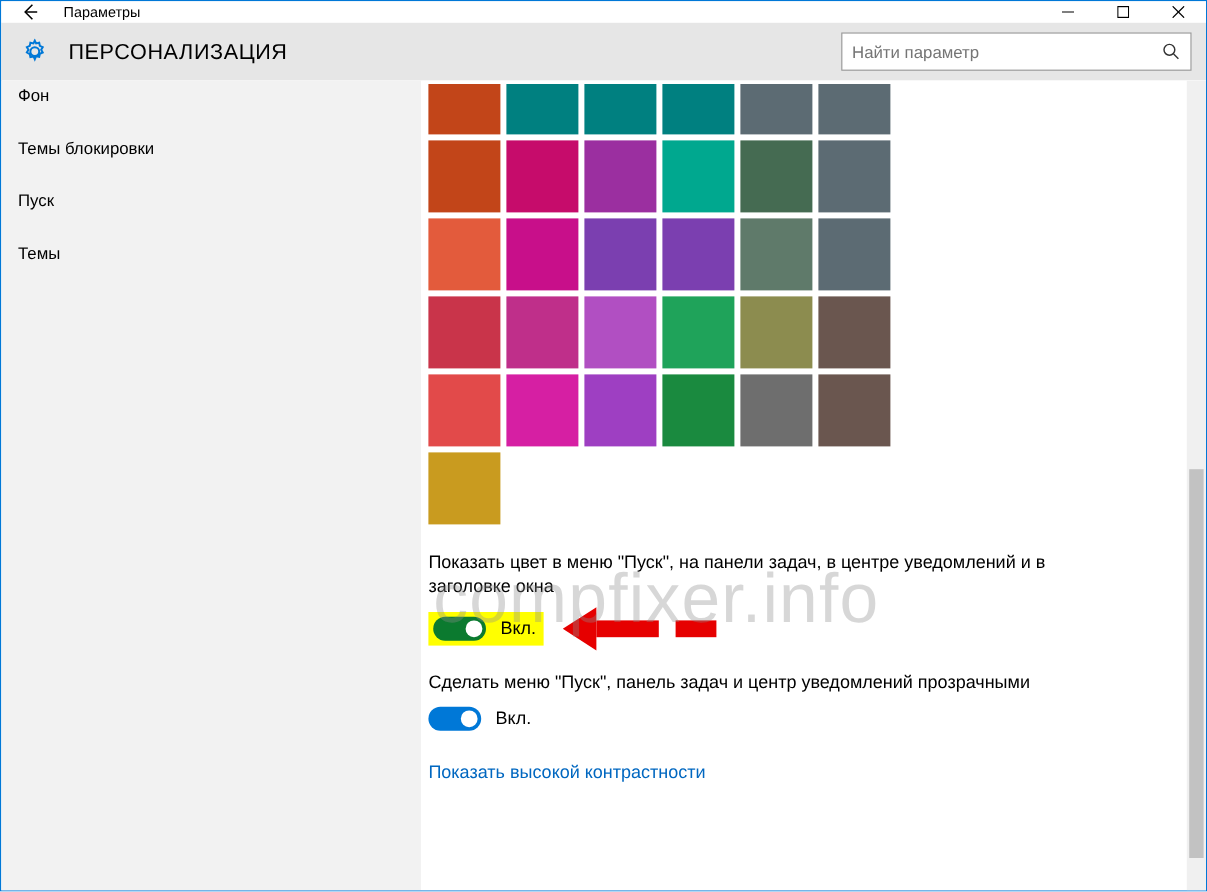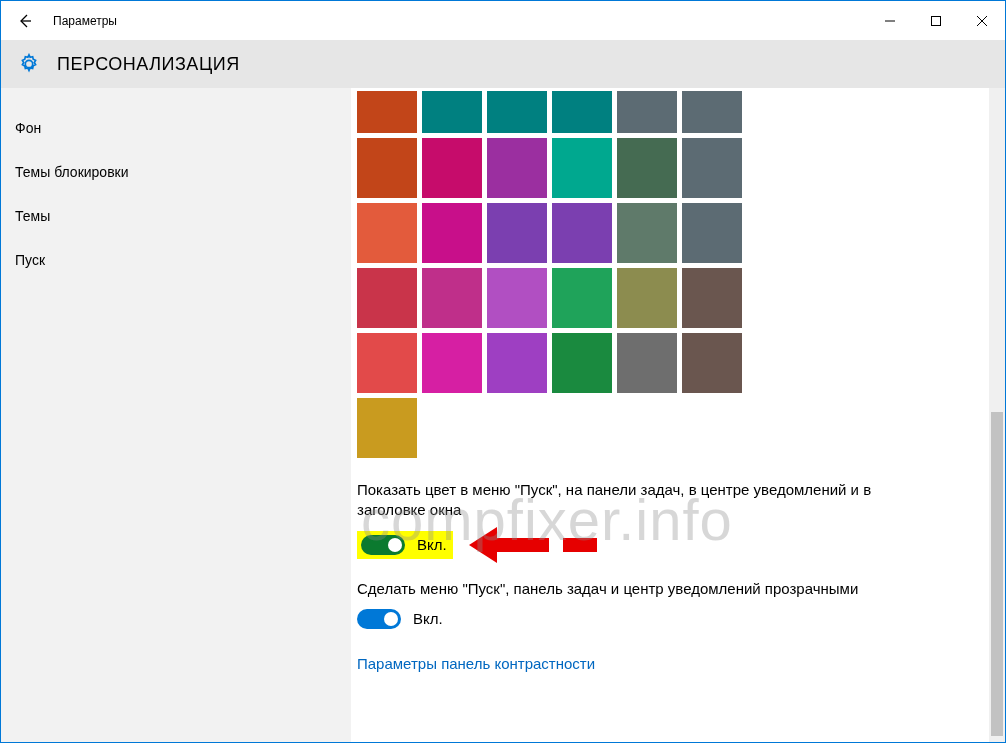--- a/index.html
+++ b/index.html
@@ -5,21 +5,21 @@
   * { box-sizing: border-box; margin: 0; padding: 0; font-family: "Segoe UI", Tahoma, sans-serif; }
   body { background: #fff; }
   .window {
     width: 1006px; height: 743px;
     border: 1px solid #0078d7;
     display: flex; flex-direction: column;
     position: relative; overflow: hidden;
   }
   
   .titlebar {
-    height: 39px; display: flex; align-items: center;
+    height: 18px; display: flex; align-items: center;
     background: #fff;
     font-size: 12px; color: #000;
   }
   .titlebar .back {
     width: 48px; height: 32px; display: flex; align-items: center; justify-content: center;
   }
   .titlebar .back svg { width: 16px; height: 16px; }
   .titlebar .wtitle { padding-left: 4px; }
   .winbtns { margin-left: auto; display: flex; }
   .winbtn { width: 46px; height: 32px; display: flex; align-items: center; justify-content: center; }
@@ -41,21 +41,21 @@
   .searchbox input {
     border: none; outline: none; flex: 1; font-size: 14px; color: #666; background: transparent;
   }
   .searchbox .sicon { width: 16px; height: 16px; color: #333; }
   
   .body { flex: 1; display: flex; overflow: hidden; position: relative; }
   .sidebar {
     width: 350px; background: #f2f2f2; padding-top: 4px;
   }
   .navitem {
-    height: 44px; display: flex; align-items: flex-end;
+    height: 44px; display: flex; align-items: flex-start;
     padding: 0 14px; font-size: 14px; color: #000;
   }
   .navitem.active { background: #8cb8e6; }
   .content {
     flex: 1; background: #fff; position: relative;
     padding-left: 6px; padding-top: 0;
   }
   .content-inner { padding-top: 0; }
   
   .color-grid { padding-left: 0; padding-top: 3px; }
@@ -146,36 +146,43 @@
     </div>
   </div>
 
   <div class="header">
     <div class="gear">
       <svg viewBox="0 0 24 24">
           <path fill="none" stroke="#0078d7" stroke-width="1.8" d="M12 8a4 4 0 1 0 0 8 4 4 0 0 0 0-8zM12 2l1.2 2.6 2.8-.6 .6 2.8L19.2 8l-1.4 2.4L19.2 12.8l-2.6 1.2 -.6 2.8 -2.8-.6L12 19l-1.2-2.6 -2.8.6 -.6-2.8L4.8 12.8 6.2 10.4 4.8 8l2.6-1.2 .6-2.8 2.8 .6z"></path>
         </svg>
     </div>
     <div class="title">ПЕРСОНАЛИЗАЦИЯ</div>
+    <div class="searchbox">
+      <input placeholder="Найти параметр" style="">
+      <svg class="sicon" viewBox="0 0 16 16">
+          <circle cx="6.5" cy="6.5" r="4.5" stroke="#333" stroke-width="1.2" fill="none"></circle>
+          <line x1="10" y1="10" x2="14" y2="14" stroke="#333" stroke-width="1.2"></line>
+        </svg>
+    </div>
   </div>
 
   <div class="body">
 
     <div class="sidebar">
       <div class="navitem">
           <span>Фон</span>
         </div>
       <div class="navitem">
           <span>Темы блокировки</span>
         </div>
       <div class="navitem">
+          <span>Пуск</span>
+        </div>
+      <div class="navitem">
           <span>Темы</span>
-        </div>
-      <div class="navitem">
-          <span>Пуск</span>
         </div>
     </div>
 
     <div class="content">
       <div class="content-inner">
         <div class="color-grid" id="color-grid">
             <div class="color-row">
               <div class="swatch" style="background: rgb(194, 69, 25); height: 42px;"></div>
               <div class="swatch" style="background: rgb(0, 128, 128); height: 42px;"></div>
               <div class="swatch" style="background: rgb(0, 128, 128); height: 42px;"></div>
@@ -238,21 +245,21 @@
 
         <div class="setting-label" style="margin-top:20px;">Сделать меню "Пуск", панель задач и центр уведомлений прозрачными</div>
 
         <div class="toggle-row">
           <span class="toggle on-blue">
               <span class="knob"></span>
             </span>
           <span class="toggle-text">Вкл.</span>
         </div>
 
-        <a class="hclink">Параметры панель контрастности</a>
+        <a class="hclink">Показать высокой контрастности</a>
       </div>
 
       <div class="scrollbar">
         <div class="scroll-thumb"></div>
       </div>
     </div>
 
     <div class="watermark">compfixer.info</div>
 
   </div>

